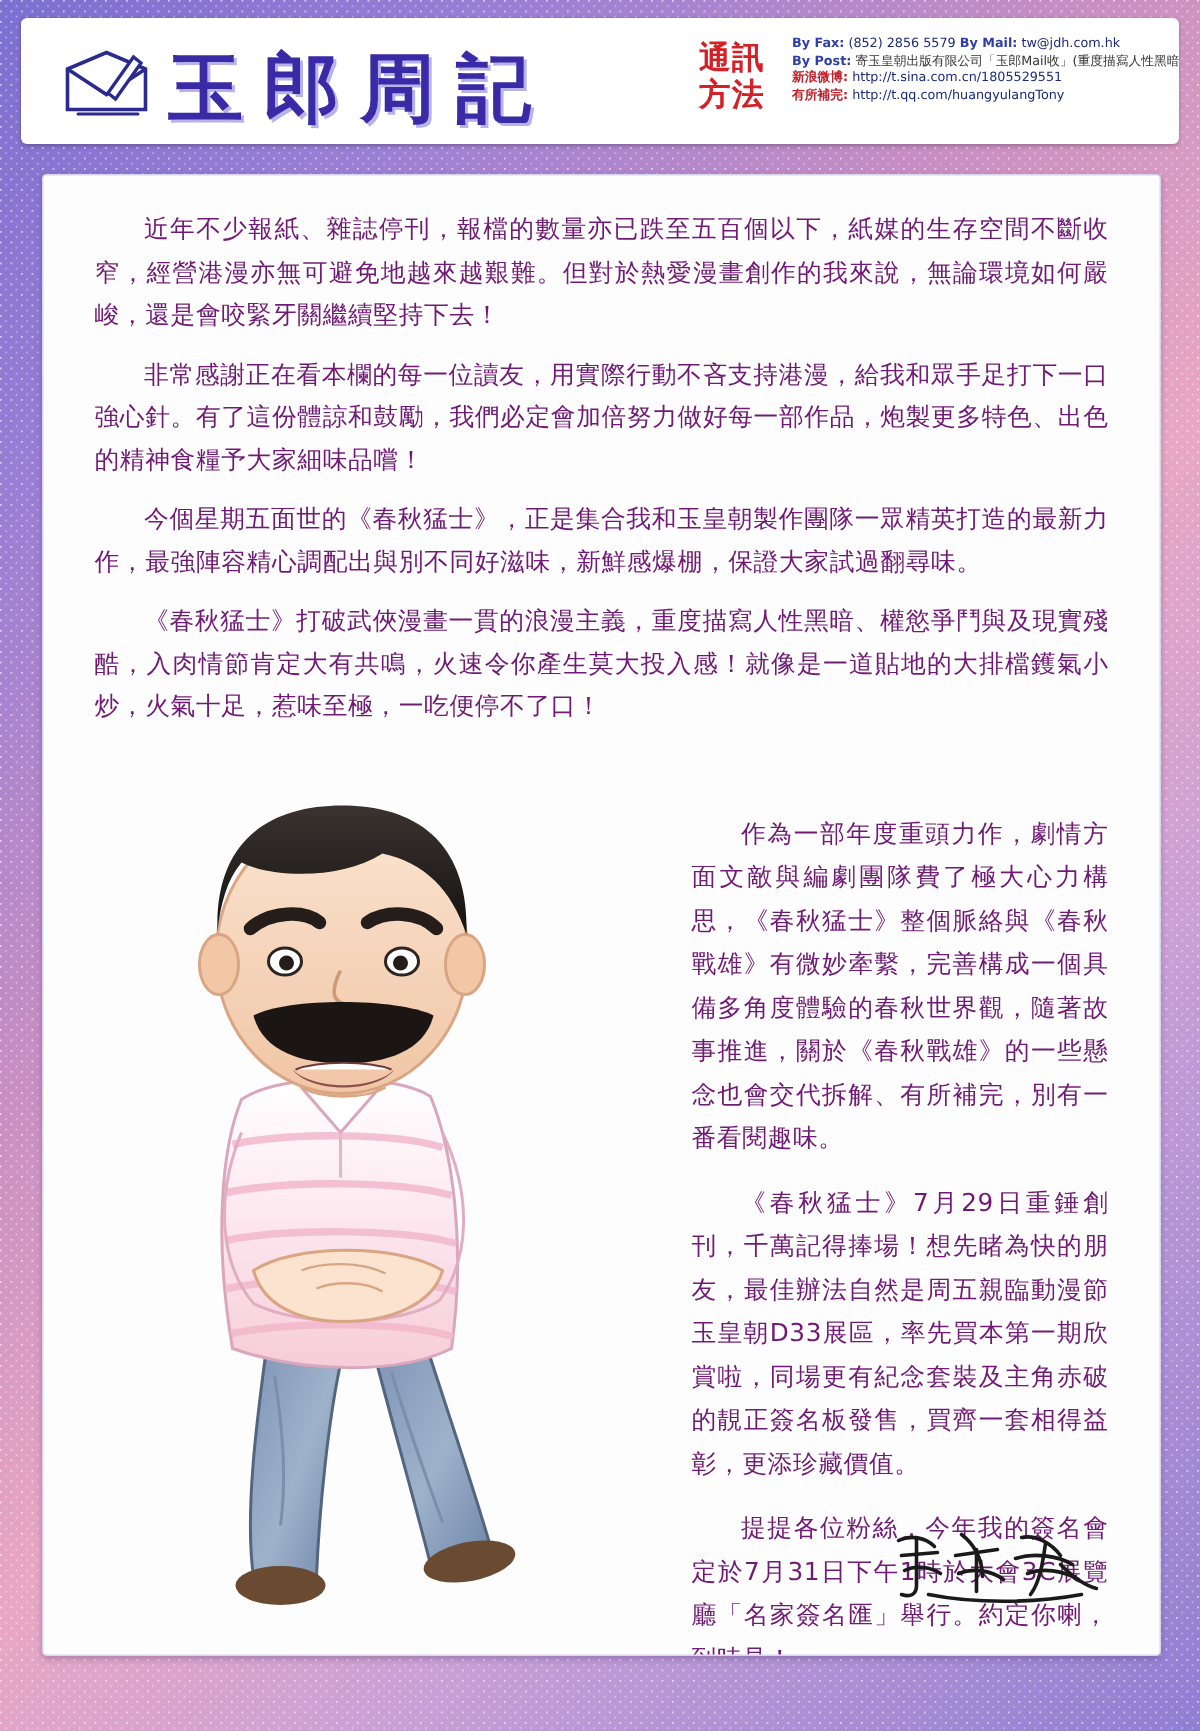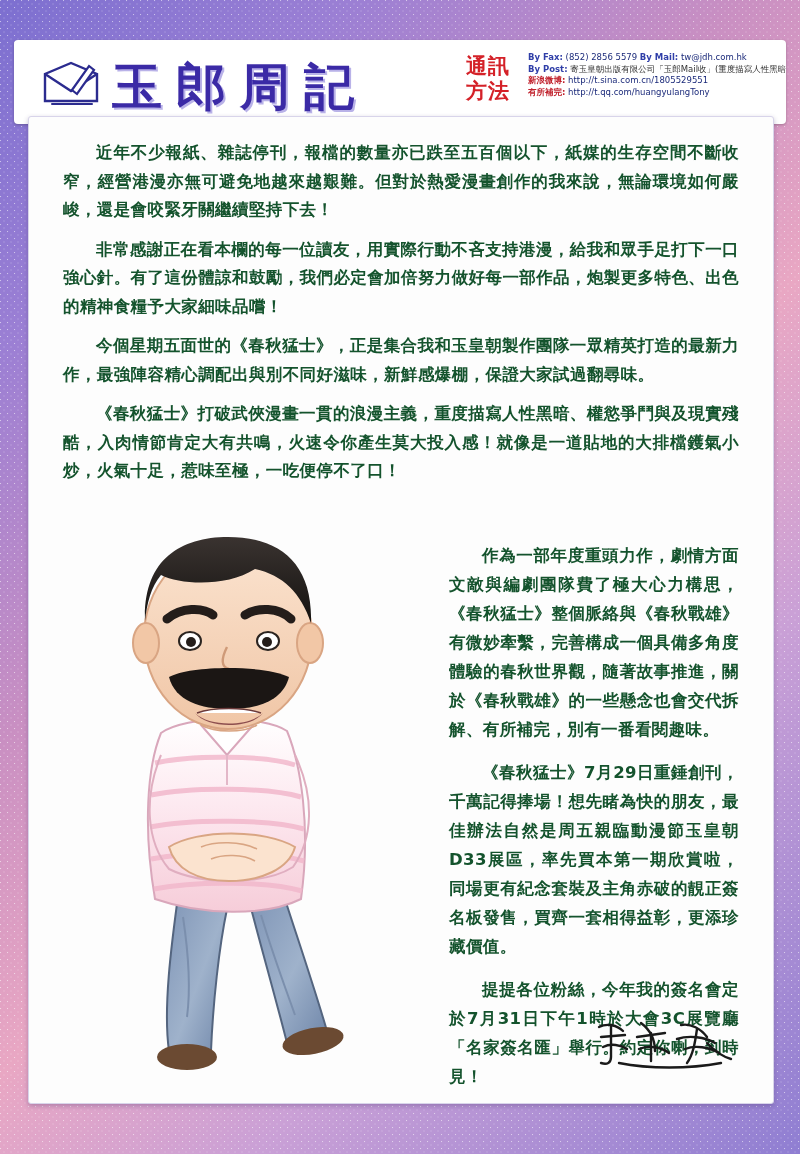--- a/index.html
+++ b/index.html
@@ -29,21 +29,20 @@
   #header {
     position: absolute;
     left: 14px;
     top: 12px;
     width: 772px;
     height: 84px;
     background: #ffffff;
     border-radius: 4px;
     box-shadow: 0 1px 3px rgba(0,0,0,0.25);
     overflow: hidden;
-    margin-top: 28px;
   }
   #logo-mark {
     position: absolute;
     left: 28px;
     top: 20px;
     width: 58px;
     height: 48px;
   }
   #logo-mark svg { display: block; }
 
@@ -114,38 +113,38 @@
     position: absolute;
     left: 34px;
     top: 22px;
     width: 676px;
   }
   p.para {
     margin: 0 0 11px 0;
     font-family: "DejaVu Sans", "Liberation Sans", sans-serif;
     font-size: 16.5px;
     line-height: 28.5px;
-    color: #14532d;
+    color: #701a75;
     text-indent: 33px;
     text-align: justify;
     letter-spacing: 0.4px;
-    font-weight: bold;
   }
 
   
   #wrap-col {
     position: absolute;
     left: 420px;
     top: 424px;
     width: 290px;
   }
   #wrap-col p.para {
     font-size: 16.5px;
     line-height: 29px;
     margin-bottom: 14px;
+    margin-left: 12px;
   }
 
   
   #illustration {
     position: absolute;
     left: 22px;
     top: 400px;
     width: 400px;
     height: 560px;
   }

